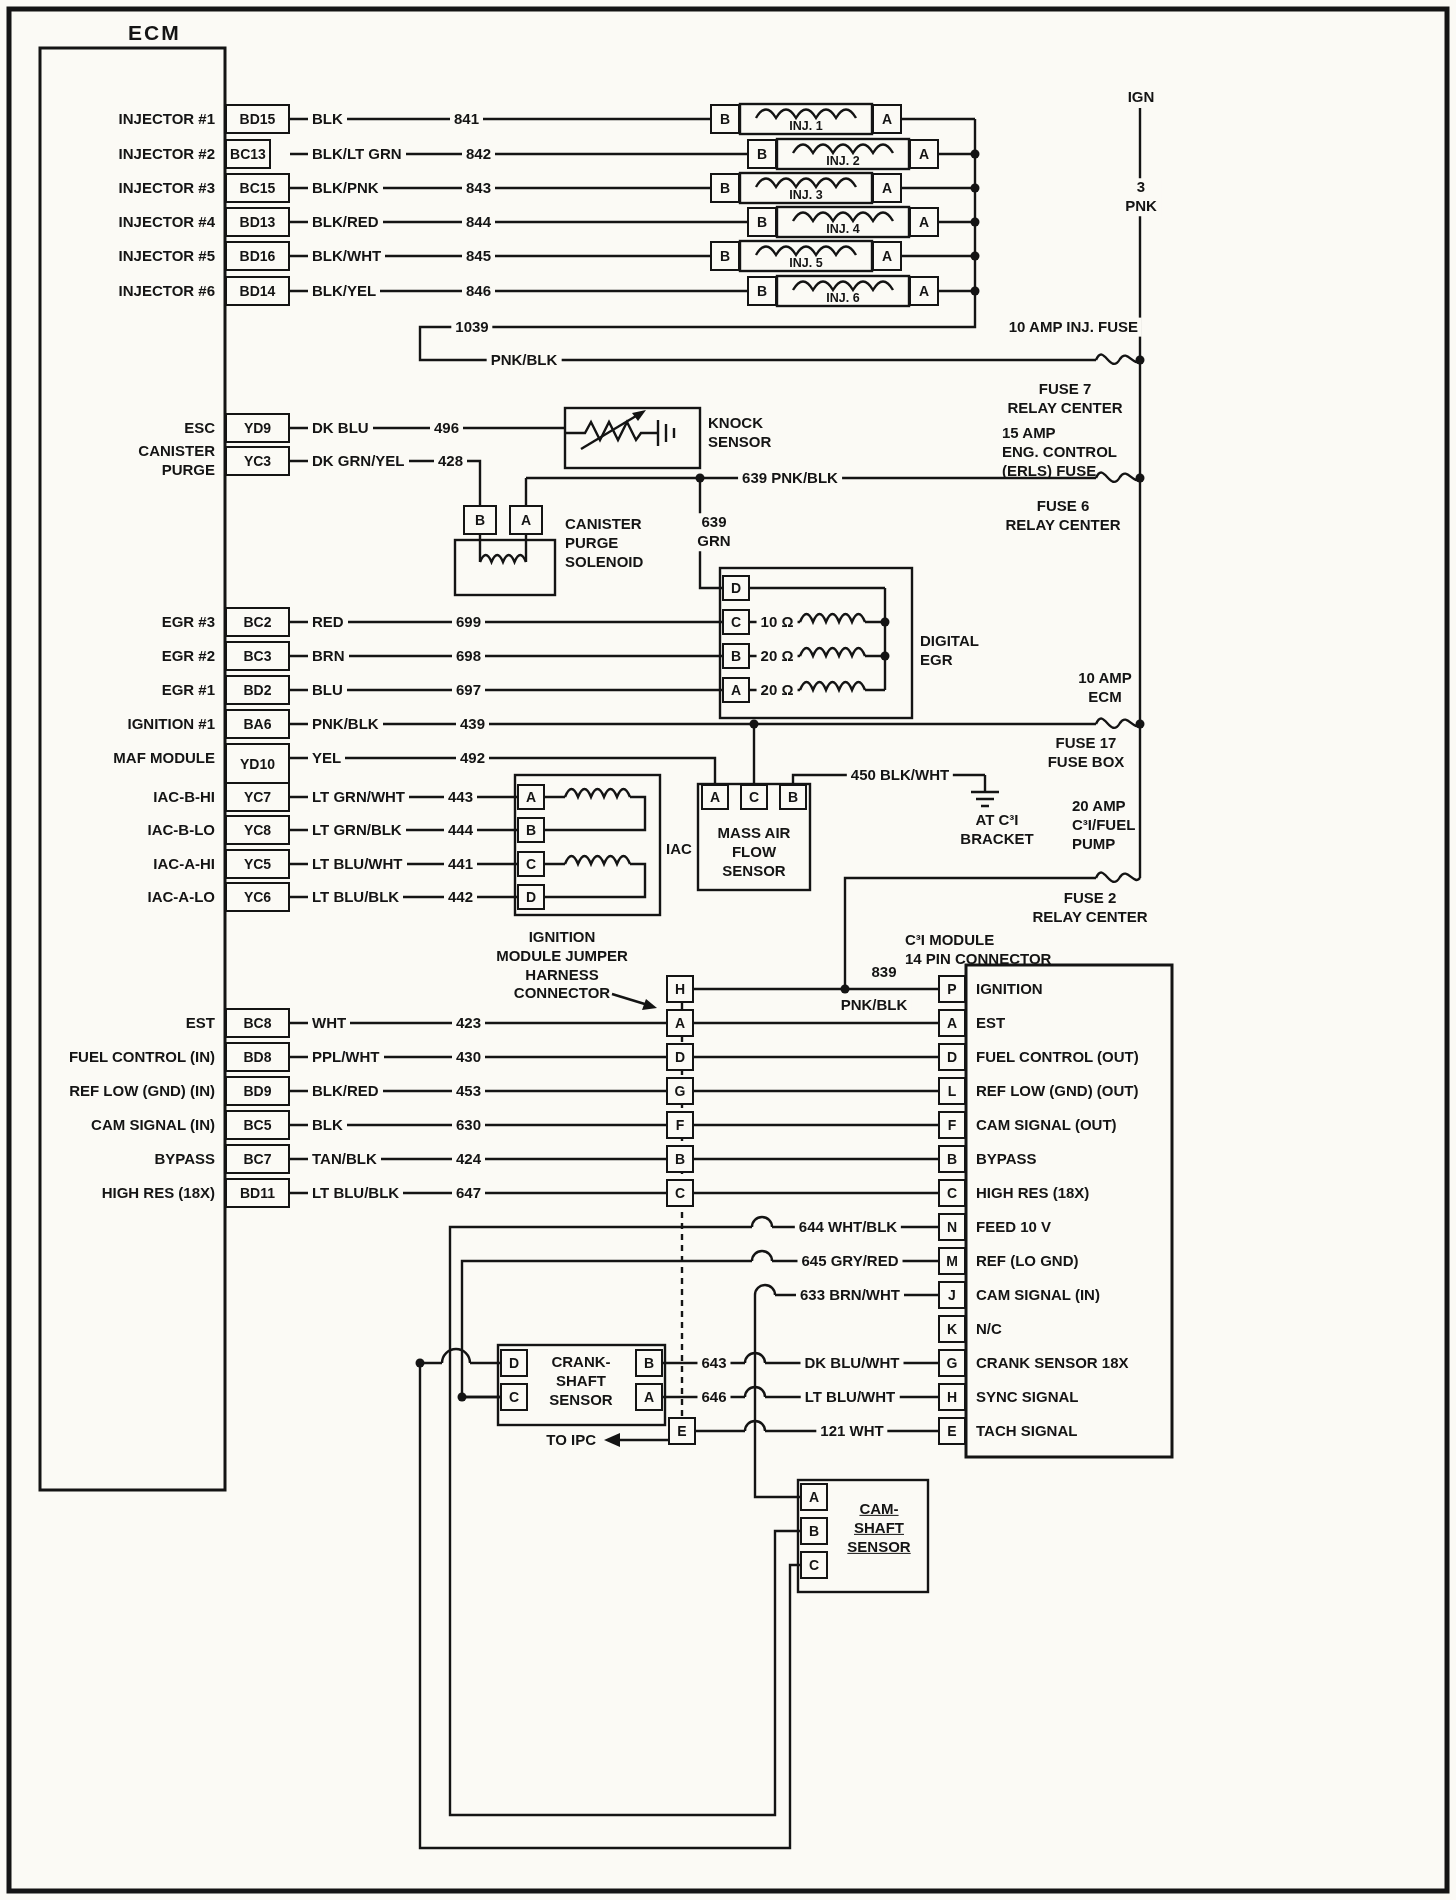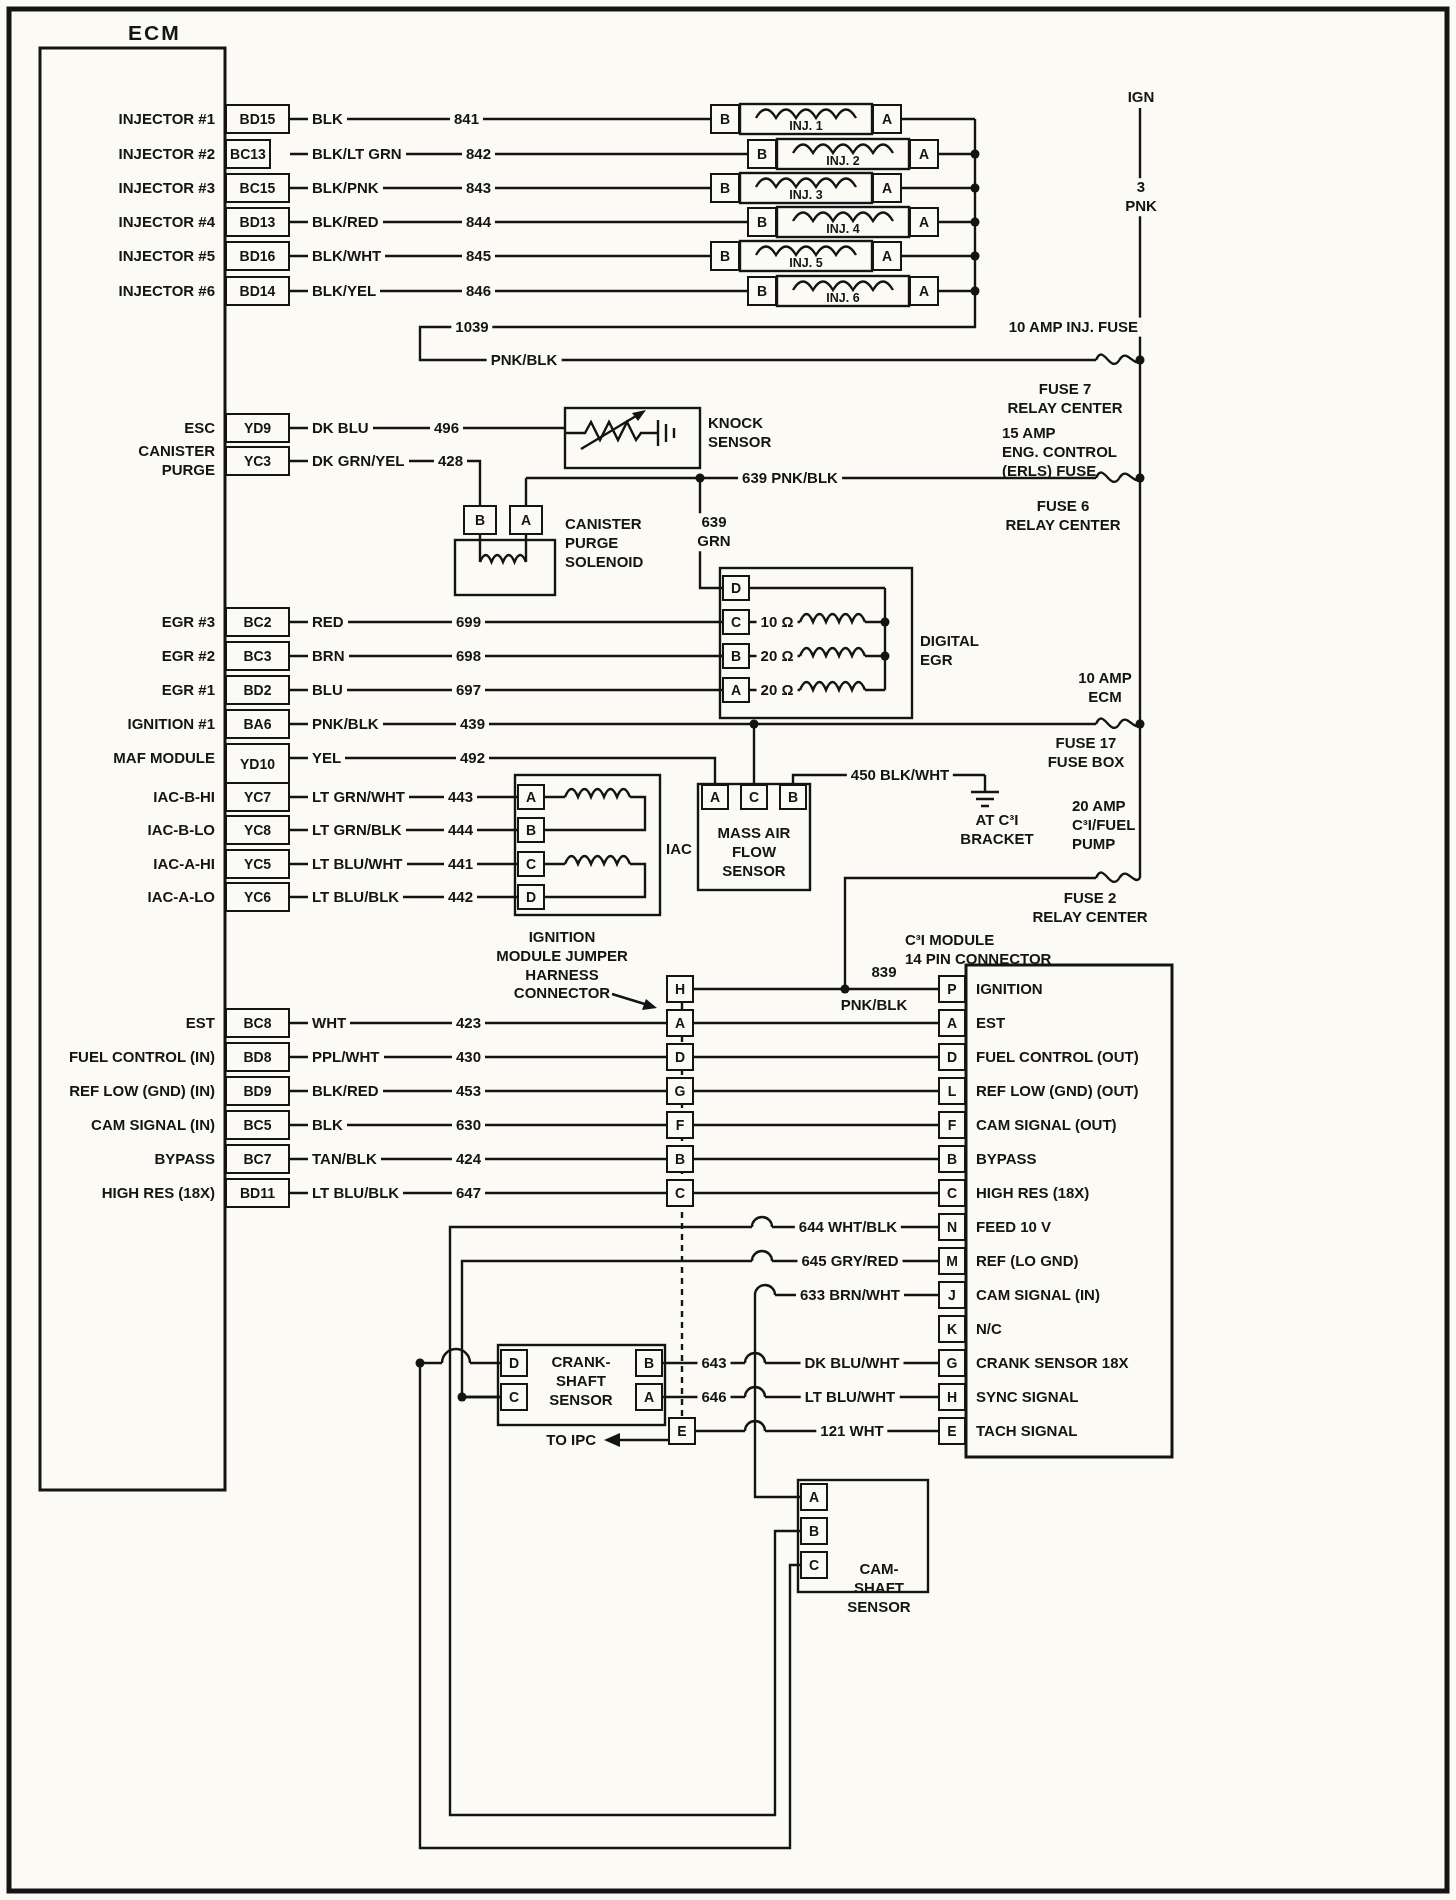--- a/index.html
+++ b/index.html
@@ -371,16 +371,16 @@
     <div class="t c bg" style="left: 850px; top: 1295px;">633 BRN/WHT</div>
     <div class="t c bg" style="left: 714px; top: 1363px;">643</div>
     <div class="t c bg" style="left: 852px; top: 1363px;">DK BLU/WHT</div>
     <div class="t c bg" style="left: 714px; top: 1397px;">646</div>
     <div class="t c bg" style="left: 850px; top: 1397px;">LT BLU/WHT</div>
     <div class="t c bg" style="left: 852px; top: 1431px;">121 WHT</div>
     <div class="t r bg" style="left: 600px; top: 1440px;">TO IPC</div>
     <div class="t c" style="left: 581px; top: 1381px;">CRANK-
 SHAFT
 SENSOR</div>
-    <div class="t c" style="left: 879px; top: 1588px;">CAM-
+    <div class="t c" style="left: 879px; top: 1528px; text-decoration: underline;">CAM-
 SHAFT
 SENSOR</div>
   </div>
 
 </body></html>

